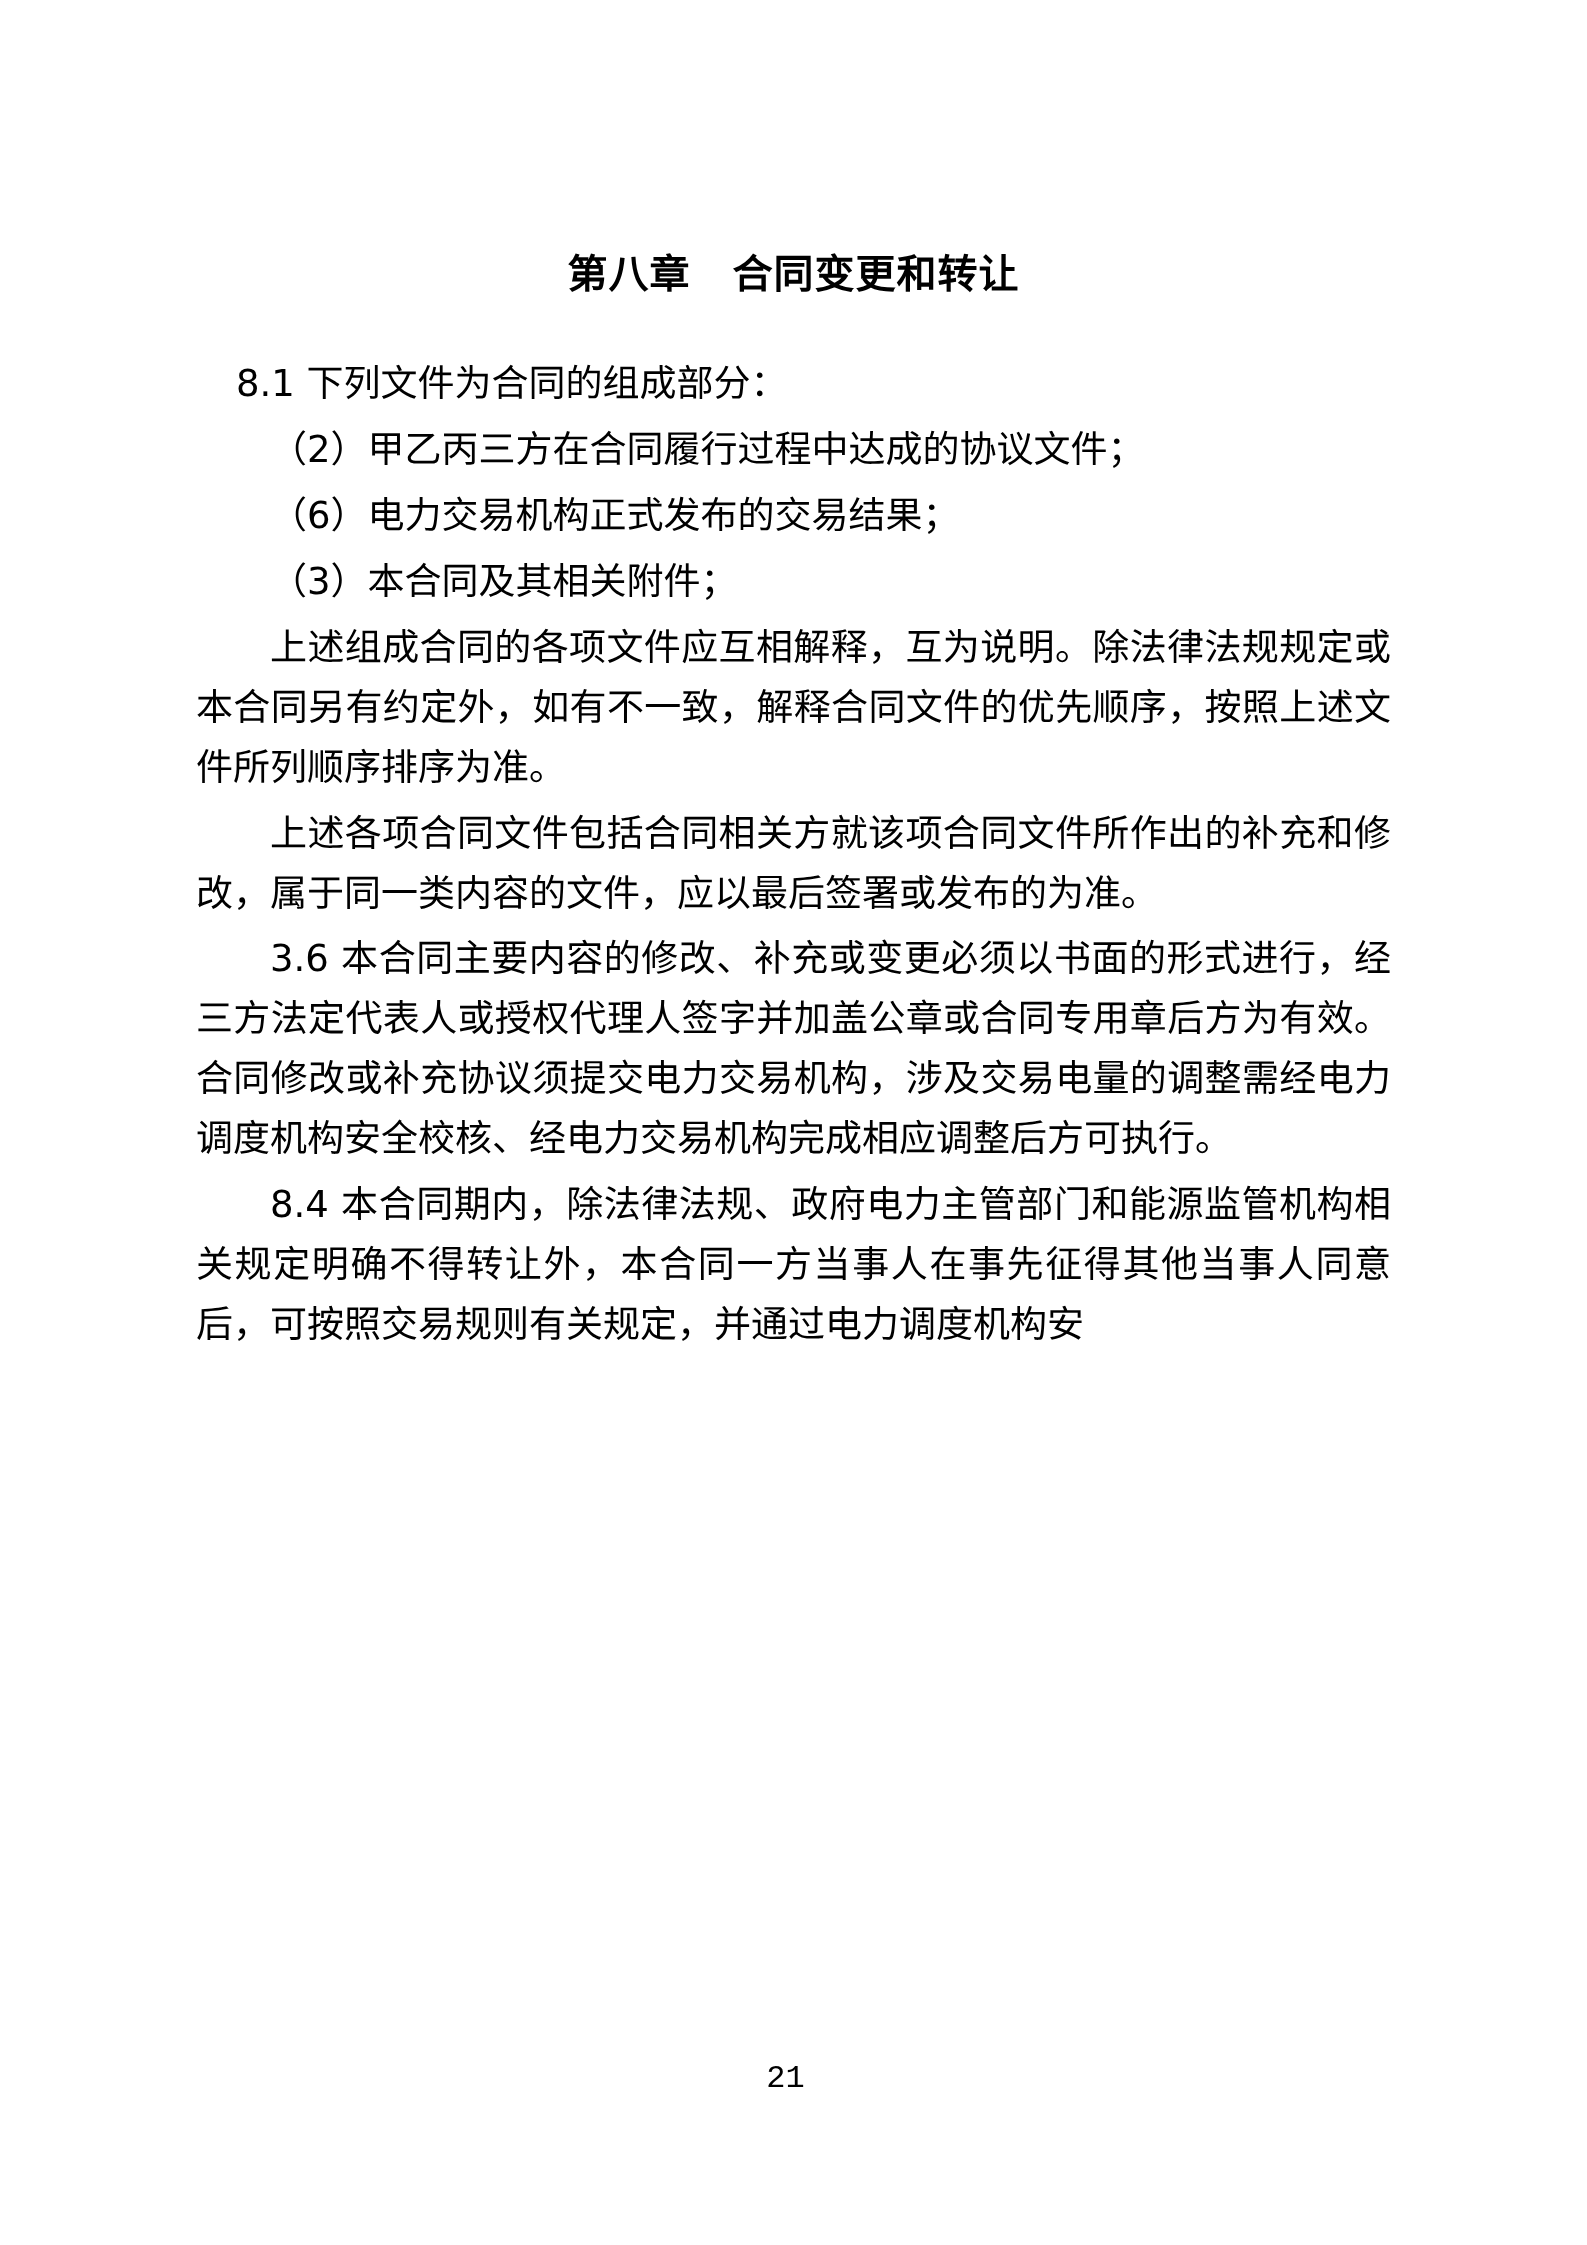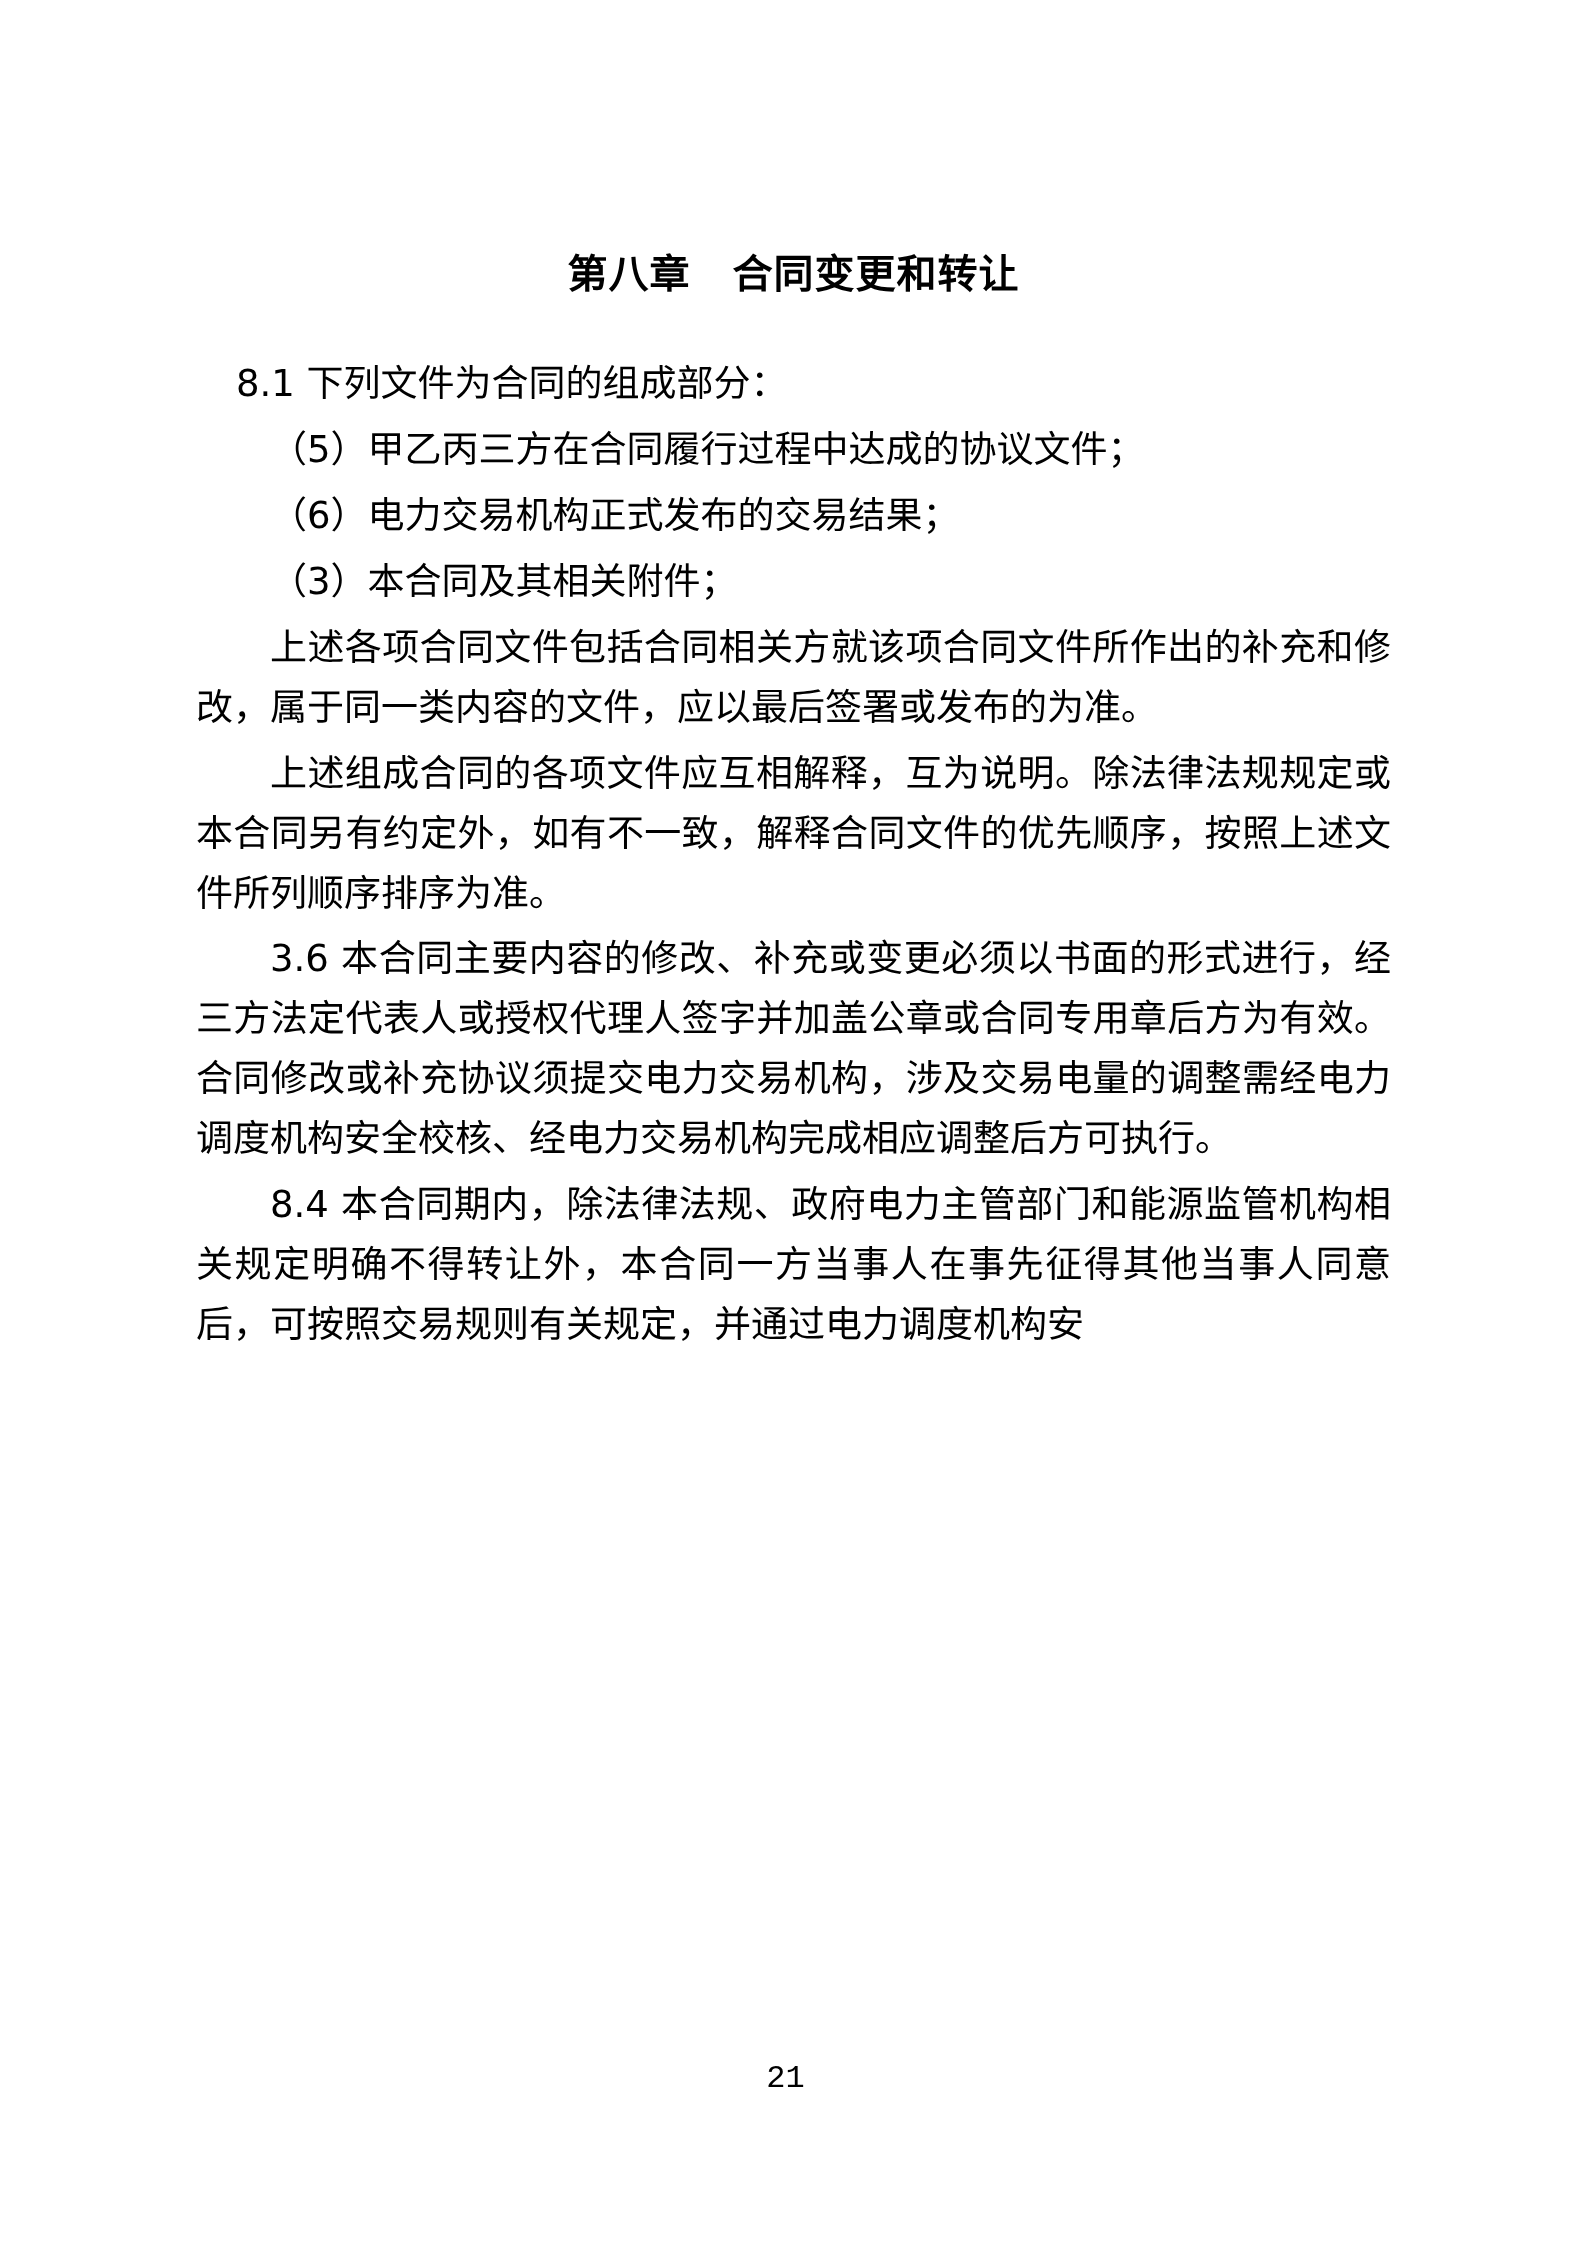--- a/index.html
+++ b/index.html
@@ -70,25 +70,25 @@
 
 <div class="page">
 
   <div class="content">
 
     <h1 class="chapter-title">
       <span>第八章</span><span class="gap"></span><span>合同变更和转让</span>
     </h1>
 
     <p class="para indent1">8.1 下列文件为合同的组成部分：</p>
-    <p class="para indent2">（5）甲乙丙三方在合同履行过程中达成的协议文件；</p>
+    <p class="para indent2">（2）甲乙丙三方在合同履行过程中达成的协议文件；</p>
     <p class="para indent2">（6）电力交易机构正式发布的交易结果；</p>
     <p class="para indent2">（3）本合同及其相关附件；</p>
+    <p class="para block">上述组成合同的各项文件应互相解释，互为说明。除法律法规规定或本合同另有约定外，如有不一致，解释合同文件的优先顺序，按照上述文件所列顺序排序为准。</p>
     <p class="para block">上述各项合同文件包括合同相关方就该项合同文件所作出的补充和修改，属于同一类内容的文件，应以最后签署或发布的为准。</p>
-    <p class="para block">上述组成合同的各项文件应互相解释，互为说明。除法律法规规定或本合同另有约定外，如有不一致，解释合同文件的优先顺序，按照上述文件所列顺序排序为准。</p>
     <p class="para block">3.6 本合同主要内容的修改、补充或变更必须以书面的形式进行，经三方法定代表人或授权代理人签字并加盖公章或合同专用章后方为有效。合同修改或补充协议须提交电力交易机构，涉及交易电量的调整需经电力调度机构安全校核、经电力交易机构完成相应调整后方可执行。</p>
     <p class="para block">8.4 本合同期内，除法律法规、政府电力主管部门和能源监管机构相关规定明确不得转让外，本合同一方当事人在事先征得其他当事人同意后，可按照交易规则有关规定，并通过电力调度机构安</p>
 
   </div>
 
   <div class="page-number">21</div>
 
 </div>
 
 </body></html>

